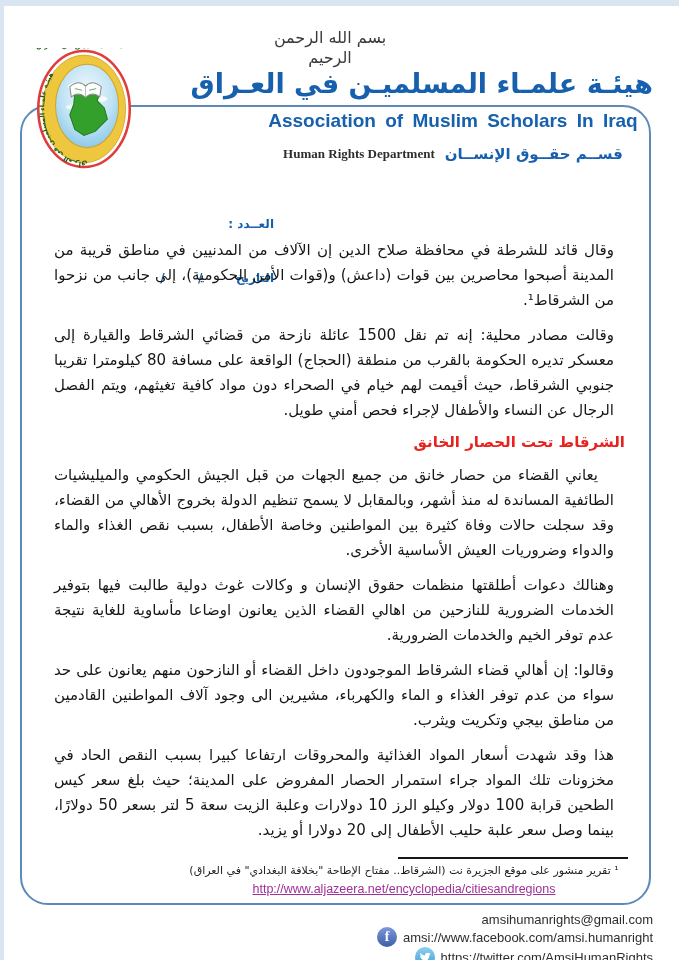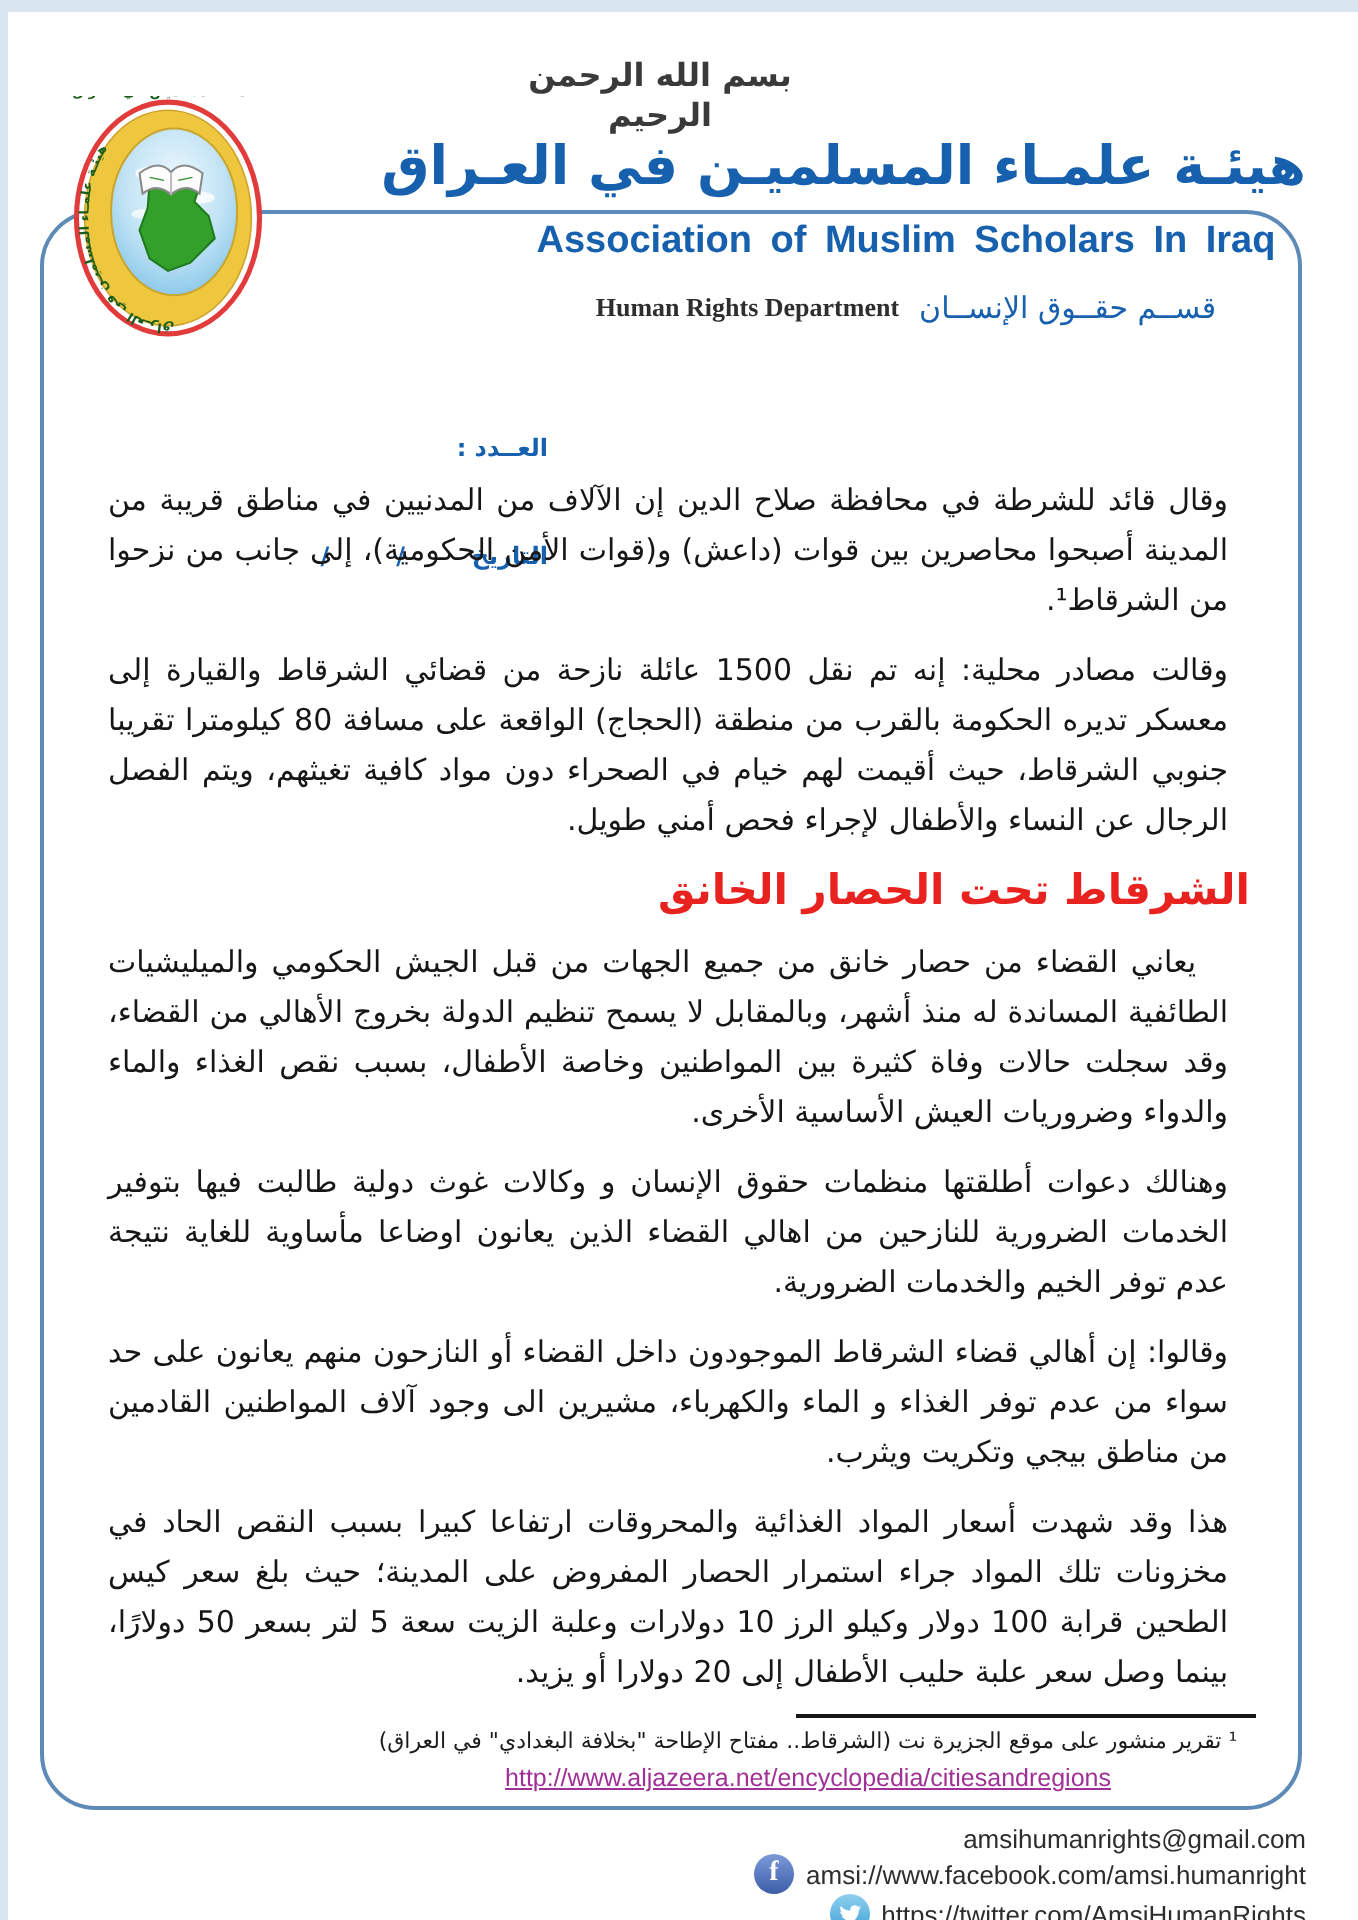--- a/index.html
+++ b/index.html
@@ -7,35 +7,35 @@
   .edge-top{position:absolute;left:0;top:0;width:679px;height:6px;background:#d9e5f0;}
   .edge-left{position:absolute;left:0;top:0;width:4px;height:960px;background:#d9e5f0;}
 
   
   .page-box{position:absolute;left:20px;top:105px;width:627px;height:796px;border:2px solid #5e8ab8;border-radius:28px;background:transparent;z-index:1;}
 
   
   .logo{position:absolute;left:36px;top:48px;width:96px;height:122px;z-index:5;}
 
   
-  .bismillah{position:absolute;left:250px;top:28px;width:160px;text-align:center;font-size:16px;font-weight:bold;color:#3a3a3a;line-height:1.25;direction:rtl;z-index:2;}
+  .bismillah{position:absolute;left:250px;top:28px;width:160px;text-align:center;font-size:16px;font-weight:normal;color:#3a3a3a;line-height:1.25;direction:rtl;z-index:2;}
   .title-ar{position:absolute;right:26px;top:68px;margin:0;font-size:27px;font-weight:bold;color:#1660ae;direction:rtl;white-space:nowrap;z-index:2;}
   .title-en{position:absolute;right:26px;top:110px;margin:0;width:400px;text-align:center;font-family:"Liberation Sans",sans-serif;font-size:19px;font-weight:bold;color:#1660ae;word-spacing:4px;white-space:nowrap;z-index:2;}
   .dept-row{position:absolute;right:26px;top:145px;width:400px;display:flex;justify-content:center;align-items:center;gap:10px;z-index:2;}
   .dept-en{font-family:"Liberation Serif",serif;font-size:13px;font-weight:bold;color:#2e2e2e;white-space:nowrap;}
-  .dept-ar{font-size:15px;font-weight:normal;color:#1660ae;direction:rtl;white-space:nowrap;}
+  .dept-ar{font-size:15px;font-weight:bold;color:#1660ae;direction:rtl;white-space:nowrap;}
 
   
   .meta{position:absolute;left:168px;top:179px;width:106px;direction:rtl;color:#1660ae;font-weight:bold;font-size:12px;line-height:18px;white-space:pre;z-index:2;}
 
   
   .article{position:absolute;left:54px;top:238px;width:571px;direction:rtl;color:#161616;z-index:2;}
   .article p{margin:0 11px 10px 0;font-size:15px;line-height:25px;text-align:justify;}
   .article p.indent{text-indent:16px;}
-  .article h3{margin:4px 0 12px 0;font-size:21px;font-weight:bold;color:#e8231f;text-align:right;}
+  .article h3{margin:4px 0 12px 0;font-size:15px;font-weight:bold;color:#e8231f;text-align:right;}
 
   
   .fn-sep{position:absolute;left:398px;top:857px;width:230px;height:2px;background:#161616;z-index:2;}
   .footnote{position:absolute;left:178px;top:864px;width:452px;text-align:center;z-index:2;}
   .fn-text{direction:rtl;font-size:11px;color:#1c1c1c;line-height:14px;}
   .fn-url{display:inline-block;margin-top:2px;direction:ltr;font-family:"Liberation Sans",sans-serif;font-size:12.5px;color:#a03097;text-decoration:underline;}
 
   
   .footer{position:absolute;left:0;top:912px;width:679px;box-sizing:border-box;padding:0 26px 0 36px;display:flex;justify-content:space-between;align-items:flex-end;font-family:"Liberation Sans",sans-serif;font-size:13px;color:#2d2d2d;z-index:2;flex-direction:column;}
   .footer .grp{display:flex;align-items:center;gap:6px;}

